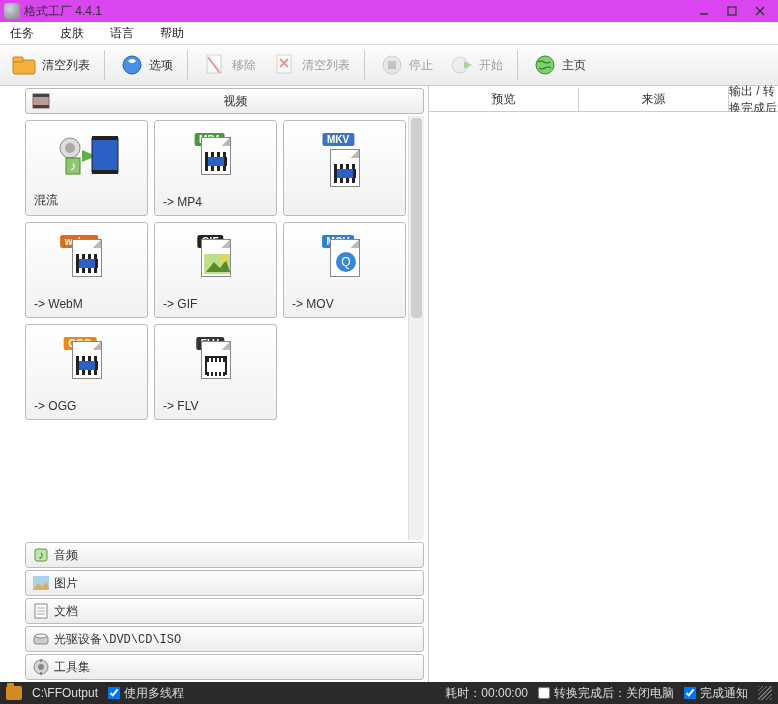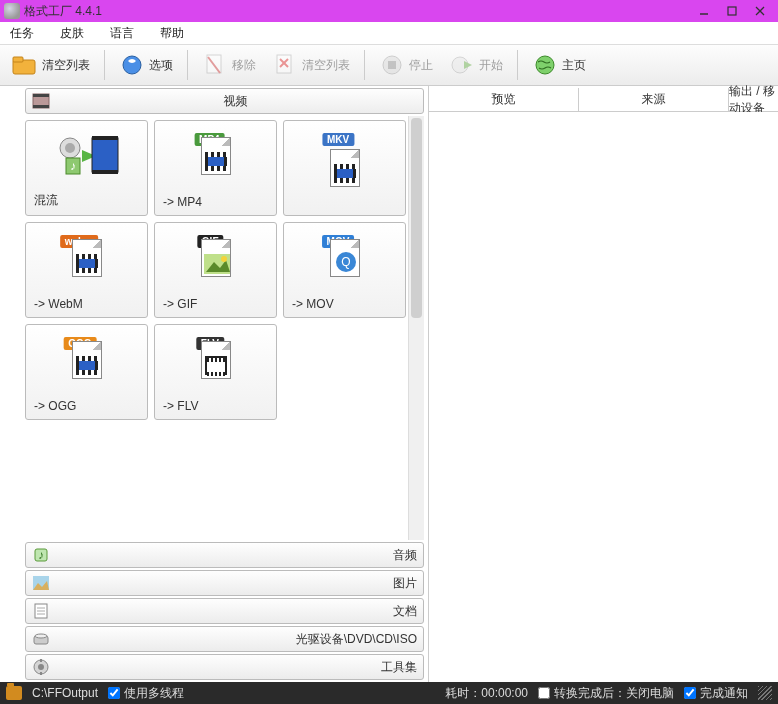--- a/index.html
+++ b/index.html
@@ -35,21 +35,21 @@
 .tile { border: 1px solid #bbb; border-radius: 3px; background: linear-gradient(#ffffff,#f1f1f1); display: flex; flex-direction: column; position: relative; overflow: hidden; }
 .tile .tile-vis { flex: 1; display: flex; align-items: center; justify-content: center; }
 .tile .tile-label { padding: 4px 8px 6px 8px; color: #333; text-align: left; }
 .tile .badge { position: absolute; top: 12px; left: 50%; transform: translateX(-70%); font-size: 10px; font-weight: bold; color: #fff; padding: 1px 5px; border-radius: 2px; }
 
 .scroll-track { width: 16px; background: #f0f0f0; border-left: 1px solid #ddd; position: relative; }
 .scroll-thumb { position: absolute; top: 2px; left: 2px; right: 2px; height: 200px; background: #cfcfcf; border-radius: 4px; }
 
 .cat-row { height: 26px; border: 1px solid #bbb; margin: 2px 4px 0 4px; background: linear-gradient(#fefefe,#ececec); border-radius: 3px; display: flex; align-items: center; padding: 0 6px; }
 .cat-row .cat-icon { width: 18px; height: 18px; margin-right: 4px; display: flex; align-items: center; justify-content: center; }
-.cat-row .cat-label { flex: 1; text-align: right; color: #333; }
+.cat-row .cat-label { flex: 1; text-align: left; color: #333; font-family: Liberation Mono, monospace; }
 .leftpane .spacer-bottom { height: 2px; }
 
 .rightpane { flex: 1; display: flex; flex-direction: column; }
 .rhead { height: 24px; display: flex; border-bottom: 1px solid #ccc; background: #fff; margin-top: 2px; }
 .rhead .col { border-right: 1px solid #ccc; display: flex; align-items: center; justify-content: center; color: #333; }
 .rhead .col.preview { width: 150px; }
 .rhead .col.source { width: 150px; }
 .rhead .col.status { flex: 1; border-right: none; }
 .rbody { flex: 1; background: #fff; }
 
@@ -354,21 +354,21 @@
 
   <div class="rightpane">
     <div class="rhead">
       <div class="col preview">
           <span>预览</span>
         </div>
       <div class="col source">
           <span>来源</span>
         </div>
       <div class="col status">
-          <span>输出 / 移动设备</span>
+          <span>输出 / 转换完成后</span>
         </div>
     </div>
     <div class="rbody"></div>
   </div>
 
 </div>
 
 <div class="statusbar">
   <div class="sicon"></div>
   <span>C:\FFOutput</span>

